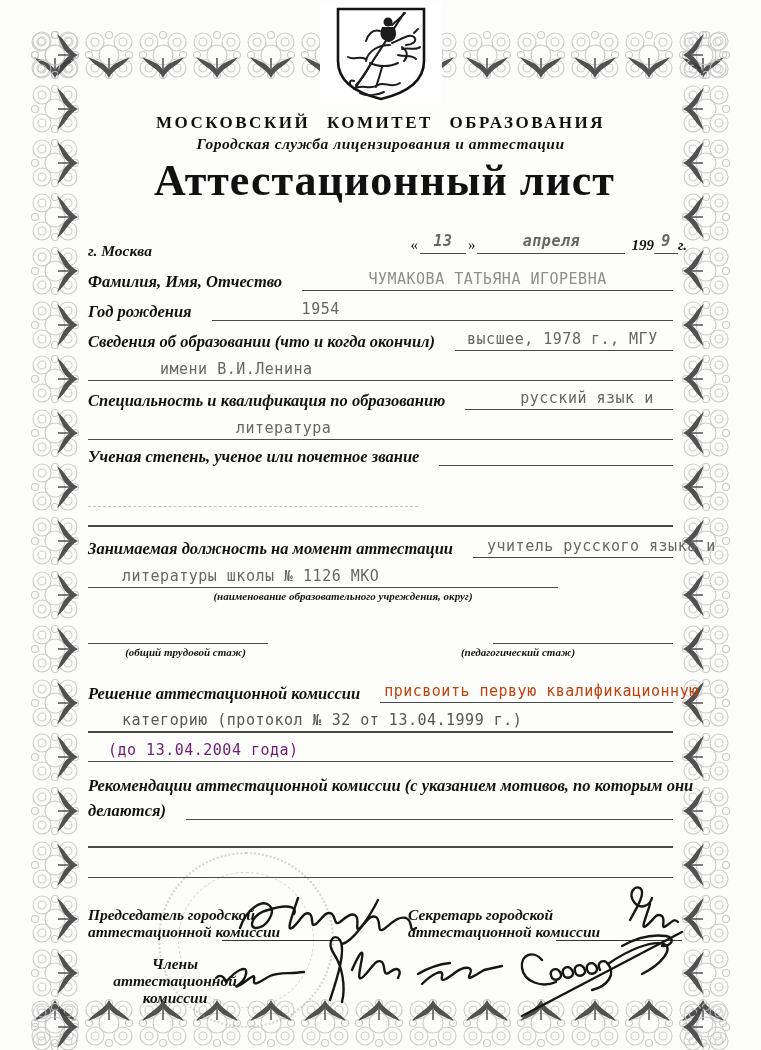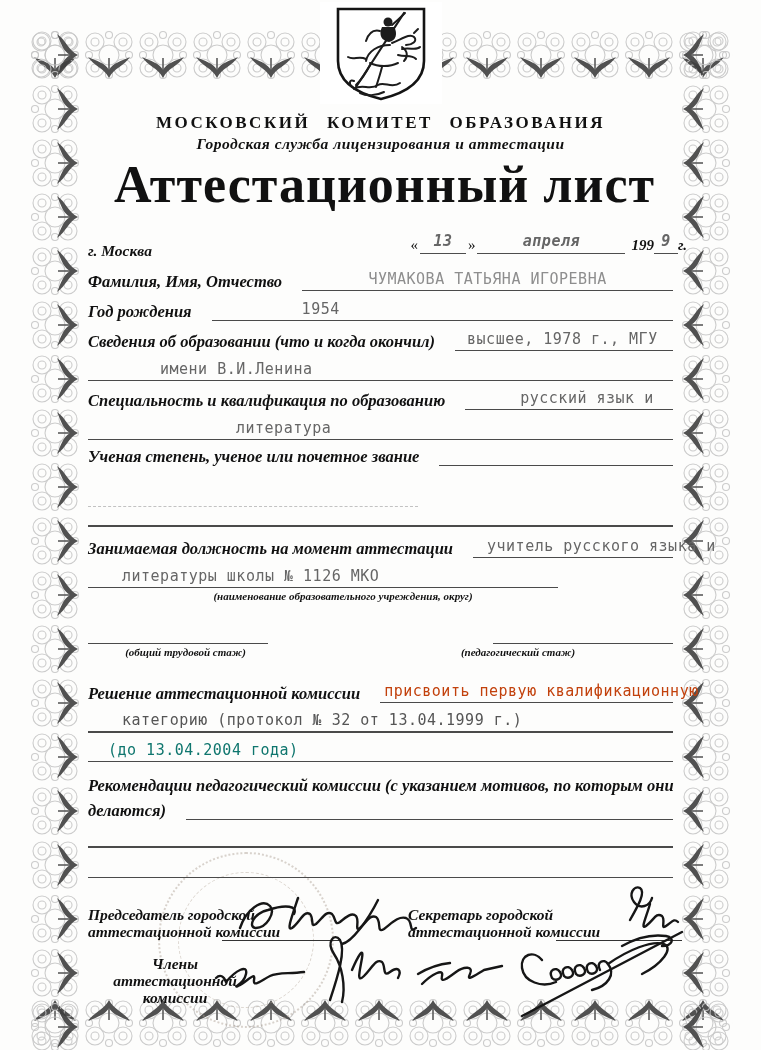--- a/index.html
+++ b/index.html
@@ -18,21 +18,21 @@
   .tile{flex:0 0 auto;}
   
   .emblem-box{position:absolute;left:320px;top:2px;width:122px;height:102px;background:#fff;z-index:5;
     display:flex;align-items:center;justify-content:center;}
   
   .org-line{position:absolute;left:0;right:0;top:113px;text-align:center;
     font-weight:700;font-size:17px;letter-spacing:2.5px;word-spacing:10px;z-index:3;}
   .service-line{position:absolute;left:0;right:0;top:135px;text-align:center;
     font-weight:700;font-style:italic;font-size:15.5px;letter-spacing:.5px;z-index:3;}
   .doc-title{position:absolute;left:8px;right:0;top:155px;text-align:center;
-    font-weight:700;font-size:52px;letter-spacing:1px;z-index:3;}
+    font-weight:700;font-size:44px;letter-spacing:1px;z-index:3;}
   
   .dateline{position:absolute;top:224px;right:74px;height:30px;display:flex;align-items:flex-end;z-index:3;
     font-style:italic;font-weight:700;font-size:15px;}
   .dl-q{font-style:normal;font-weight:400;font-size:15px;padding:0 2px;}
   .dl-line{display:inline-block;border-bottom:1.5px solid #4d4d4d;position:relative;height:26px;}
   .dl-typed{position:absolute;bottom:3px;left:0;right:0;text-align:center;}
   .city{position:absolute;left:88px;top:242px;font-style:italic;font-weight:700;font-size:15.5px;z-index:3;}
   
   .content{position:absolute;left:88px;top:0;width:585px;height:1050px;z-index:3;}
   .row{position:absolute;left:0;right:0;height:26px;display:flex;align-items:flex-end;gap:20px;}
@@ -1587,25 +1587,25 @@
         <span class="typed on-line" style="padding-left:4px;color:#c2410c">присвоить первую квалификационную</span>
       </span>
   </div>
   <div class="row" style="top:707px">
     <span class="fill" style="border-bottom-width:2px">
         <span class="typed on-line" style="padding-left:34px;color:#555">категорию (протокол № 32 от 13.04.1999 г.)</span>
       </span>
   </div>
   <div class="row" style="top:736px">
     <span class="fill">
-        <span class="typed on-line" style="padding-left:20px;color:#0f766e">(до 13.04.2004 года)</span>
+        <span class="typed on-line" style="padding-left:20px;color:#701a75">(до 13.04.2004 года)</span>
       </span>
   </div>
 
-  <div class="plainline" style="top:776px">Рекомендации педагогический комиссии (с указанием мотивов, по которым они</div>
+  <div class="plainline" style="top:776px">Рекомендации аттестационной комиссии (с указанием мотивов, по которым они</div>
   <div class="row" style="top:794px">
     <span class="label">делаются)</span>
     <span class="fill"></span>
   </div>
   <div class="row" style="top:822px">
     <span class="fill" style="border-bottom-width:2px"></span>
   </div>
   <div class="row" style="top:852px">
     <span class="fill" style="border-bottom-width:1.8px"></span>
   </div>

